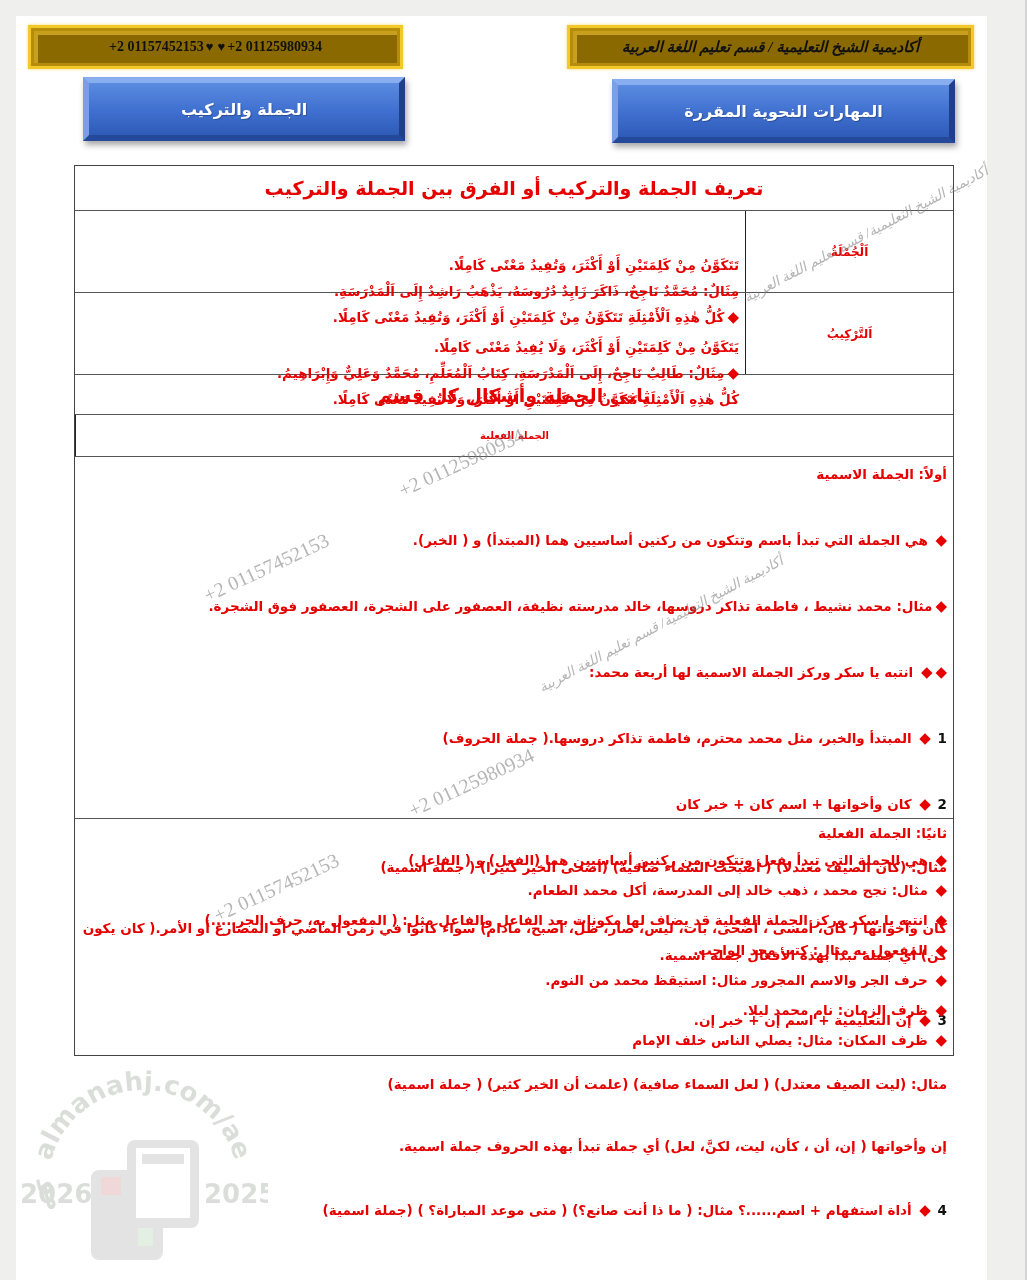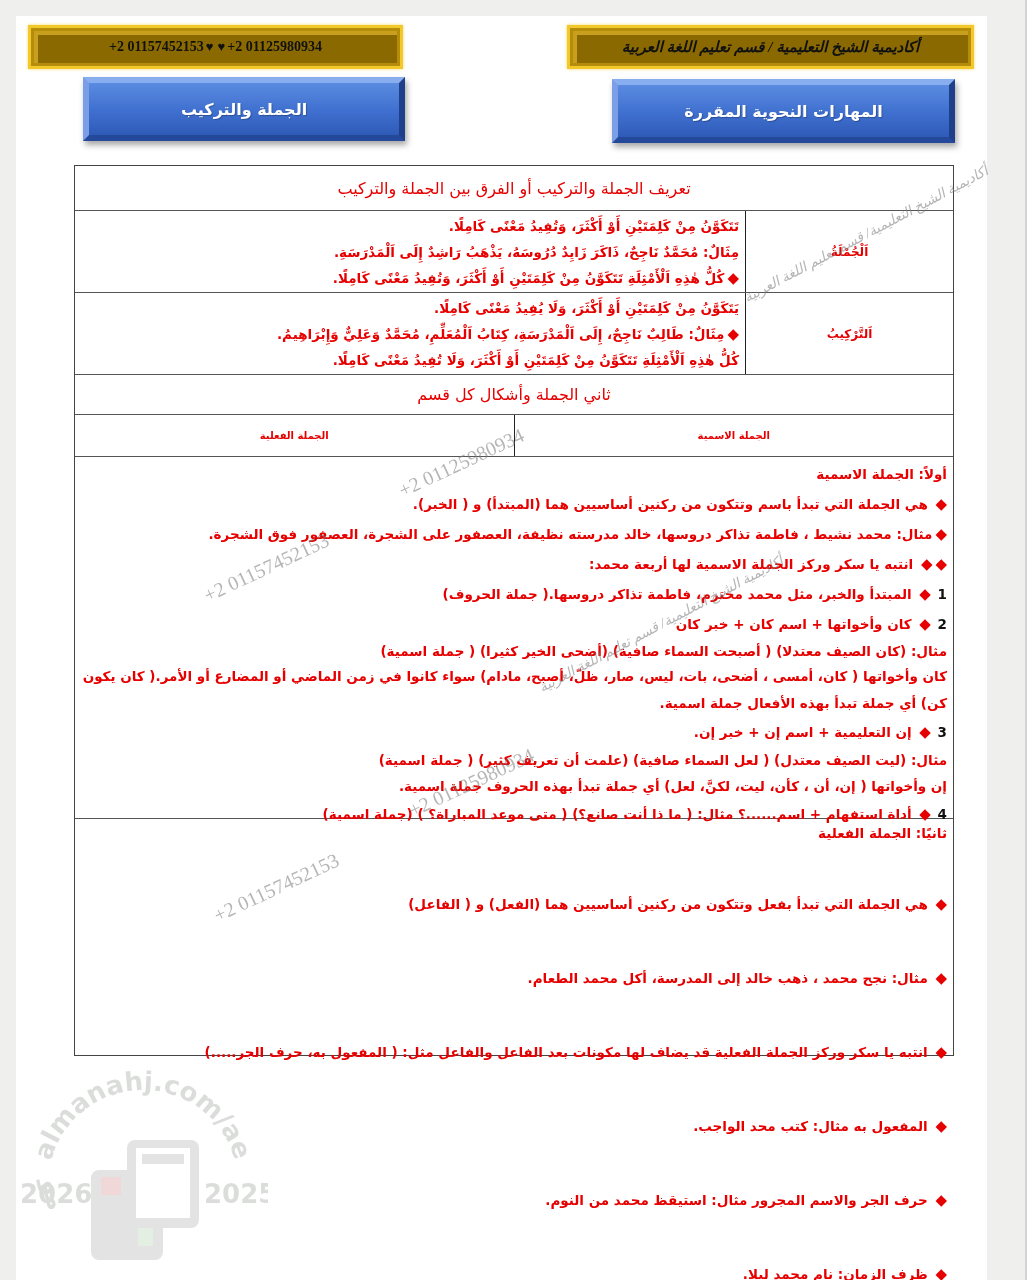--- a/index.html
+++ b/index.html
@@ -45,34 +45,34 @@
     .blue-left { left: 83px; top: 77px; width: 322px; }
     .blue-right { left: 612px; top: 79px; width: 343px; }
     
     .doc-table {
       position: absolute; left: 74px; top: 165px; width: 880px;
       border: 1.5px solid #444;
       direction: rtl;
       color: #e60000;
     }
     .row { border-bottom: 1.5px solid #555; display: flex; }
-    .row:last-child { border-bottom: none; gap: 44px; }
-    .center-title { justify-content: center; align-items: center; height: 45px; font-weight: normal; font-size: 16px; }
+    .row:last-child { border-bottom: none; }
+    .center-title { justify-content: center; align-items: center; height: 45px; font-weight: bold; font-size: 19px; }
     .def-row { height: 82px; }
     .def-label { width: 208px; border-left: 1.5px solid #222; display: flex; align-items: center; justify-content: center; font-weight: bold; font-size: 12px; }
-    .def-body { flex: 1; padding: 2px 6px 0 6px; font-weight: bold; font-size: 13.5px; line-height: 26px; }
+    .def-body { flex: 1; padding: 2px 6px 0 6px; font-weight: bold; font-size: 13.5px; line-height: 26px; margin-top: 39px; }
     .split-row { height: 42px; }
     .split-cell { flex: 1; display: flex; align-items: center; justify-content: center; font-weight: bold; font-size: 10px; }
     .split-cell:first-child { border-left: 1.5px solid #222; }
     .section { flex-direction: column; padding: 2px 6px 4px 6px; }
     .line { font-weight: bold; font-size: 13.5px; line-height: 30px; white-space: nowrap; }
     .line.wrap { white-space: normal; line-height: 27px; }
     .diamond { color: #e60000; font-size: 15px; margin-left: 3px; }
     .num { color: #111; margin-left: 2px; }
-    .sec1 { height: 362px; }
+    .sec1 { height: 362px; gap: 36px; }
     .sec2 { height: 236px; }
     
     .wm {
       position: absolute; color: rgba(120,120,120,0.55); font-family: "Liberation Serif", serif;
       font-size: 20px; white-space: nowrap; pointer-events: none; transform-origin: left center;
     }
     .wm-ar { font-size: 14px; font-style: italic; direction: rtl; }
     .logo-wm { position: absolute; left: 8px; top: 1055px; width: 260px; height: 220px; opacity: 0.5; }
     .logo-wm .ring-text { fill: #b9bdb9; font-weight: bold; font-size: 26px; font-family: "DejaVu Sans", sans-serif; }
   </style>
@@ -120,35 +120,34 @@
       <div><span class="diamond">◆</span><span>مِثَالٌ: طَالِبٌ نَاجِحٌ، إِلَى اَلْمَدْرَسَةِ، كِتَابُ اَلْمُعَلِّمِ، مُحَمَّدٌ وَعَلِيٌّ وَإِبْرَاهِيمُ.</span></div>
       <div>كُلُّ هٰذِهِ اَلْأَمْثِلَةِ تَتَكَوَّنُ مِنْ كَلِمَتَيْنِ أَوْ أَكْثَرَ، وَلَا تُفِيدُ مَعْنًى كَامِلًا.</div>
     </div>
   </div>
 
   <div class="row center-title" style="height:40px">
     <span>ثاني الجملة وأشكال كل قسم</span>
   </div>
 
   <div class="row split-row">
-    <div class="split-cell">الجملة الاسمية</div>
     <div class="split-cell">الجملة الفعلية</div>
   </div>
 
   <div class="row section sec1">
     <div class="line">أولاً:  الجملة الاسمية</div>
     <div class="line"><span class="diamond">◆</span> <span>هي الجملة التي  تبدأ باسم وتتكون من ركنين أساسيين هما (المبتدأ)  و ( الخبر).</span></div>
     <div class="line"><span class="diamond">◆</span><span>مثال:  محمد نشيط  ،  فاطمة تذاكر دروسها،  خالد مدرسته نظيفة،  العصفور على الشجرة،  العصفور فوق الشجرة.</span></div>
     <div class="line"><span class="diamond">◆</span><span class="diamond">◆</span> <span>انتبه يا سكر وركز  الجملة الاسمية لها أربعة محمد:</span></div>
     <div class="line"><span class="num">1</span> <span class="diamond">◆</span> <span>المبتدأ والخبر،  مثل محمد محترم،  فاطمة تذاكر دروسها.( جملة الحروف)</span></div>
     <div class="line"><span class="num">2</span> <span class="diamond">◆</span> <span>كان وأخواتها + اسم كان + خبر كان</span></div>
     <div class="line" style="line-height:24px">مثال:  (كان الصيف معتدلا)  ( أصبحت السماء صافية)  (أضحى الخير كثيرا)  ( جملة اسمية)</div>
     <div class="line wrap">كان وأخواتها ( كان،  أمسى  ،  أضحى، بات،  ليس، صار،  ظلّ،  أصبح، مادام) سواء كانوا في زمن الماضي أو المضارع أو الأمر.( كان يكون كن)  أي جملة تبدأ بهذه الأفعال جملة اسمية.</div>
     <div class="line"><span class="num">3</span> <span class="diamond">◆</span> <span>إن التعليمية + اسم إن + خبر إن.</span></div>
-    <div class="line" style="line-height:26px">مثال:  (ليت الصيف معتدل)  ( لعل السماء صافية)  (علمت أن تعريف كثير)  ( جملة اسمية)</div>
+    <div class="line" style="line-height:26px">مثال:  (ليت الصيف معتدل)  ( لعل السماء صافية)  (علمت أن الخير كثير)  ( جملة اسمية)</div>
     <div class="line" style="line-height:26px">إن وأخواتها ( إن،  أن  ،  كأن، ليت،  لكنَّ، لعل)  أي جملة تبدأ بهذه الحروف جملة اسمية.</div>
     <div class="line"><span class="num">4</span> <span class="diamond">◆</span> <span>أداة استفهام + اسم......؟  مثال:   ( ما ذا أنت صانع؟)  ( متى موعد المباراة؟ )  (جملة اسمية)</span></div>
   </div>
 
   <div class="row section sec2">
     <div class="line" style="line-height:24px">ثانيًا:  الجملة الفعلية</div>
     <div class="line"><span class="diamond">◆</span> <span>هي الجملة التي تبدأ بفعل وتتكون  من ركنين أساسيين هما (الفعل)  و ( الفاعل)</span></div>
     <div class="line"><span class="diamond">◆</span> <span>مثال:  نجح محمد   ،  ذهب خالد إلى المدرسة،  أكل محمد الطعام.</span></div>
     <div class="line"><span class="diamond">◆</span> <span>انتبه يا سكر وركز الجملة الفعلية قد يضاف لها مكونات بعد الفاعل والفاعل مثل:   ( المفعول به،  حرف الجر.....)</span></div>
     <div class="line"><span class="diamond">◆</span> <span>المفعول به مثال:  كتب محد الواجب.</span></div>

